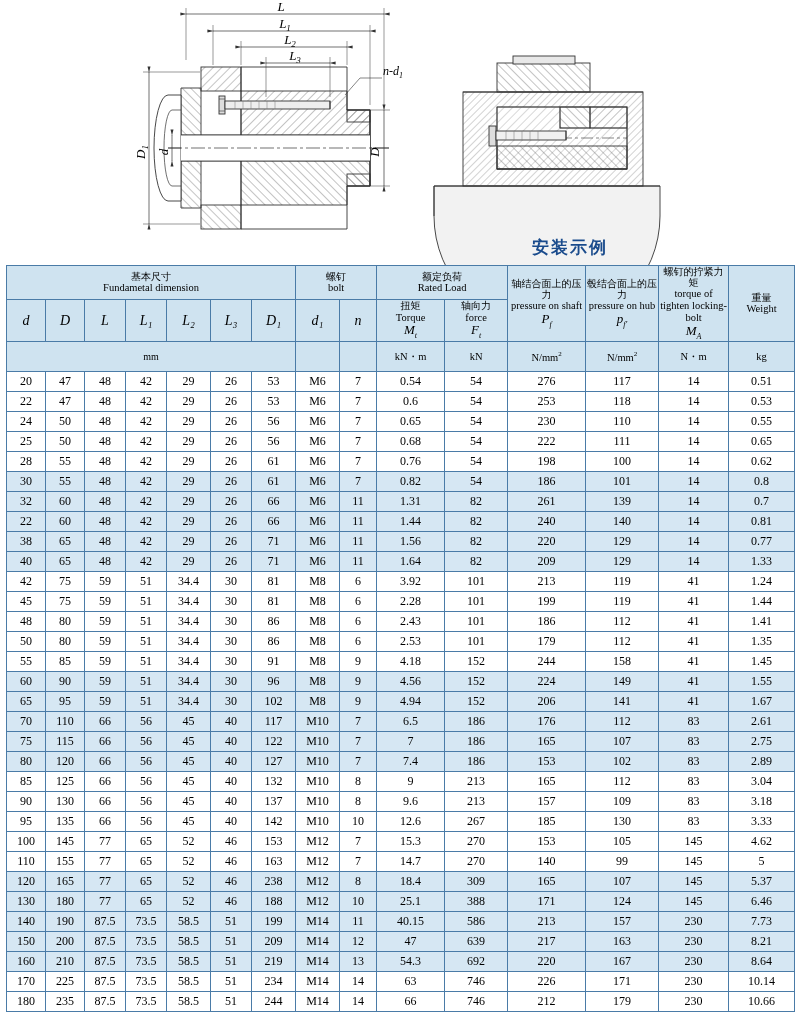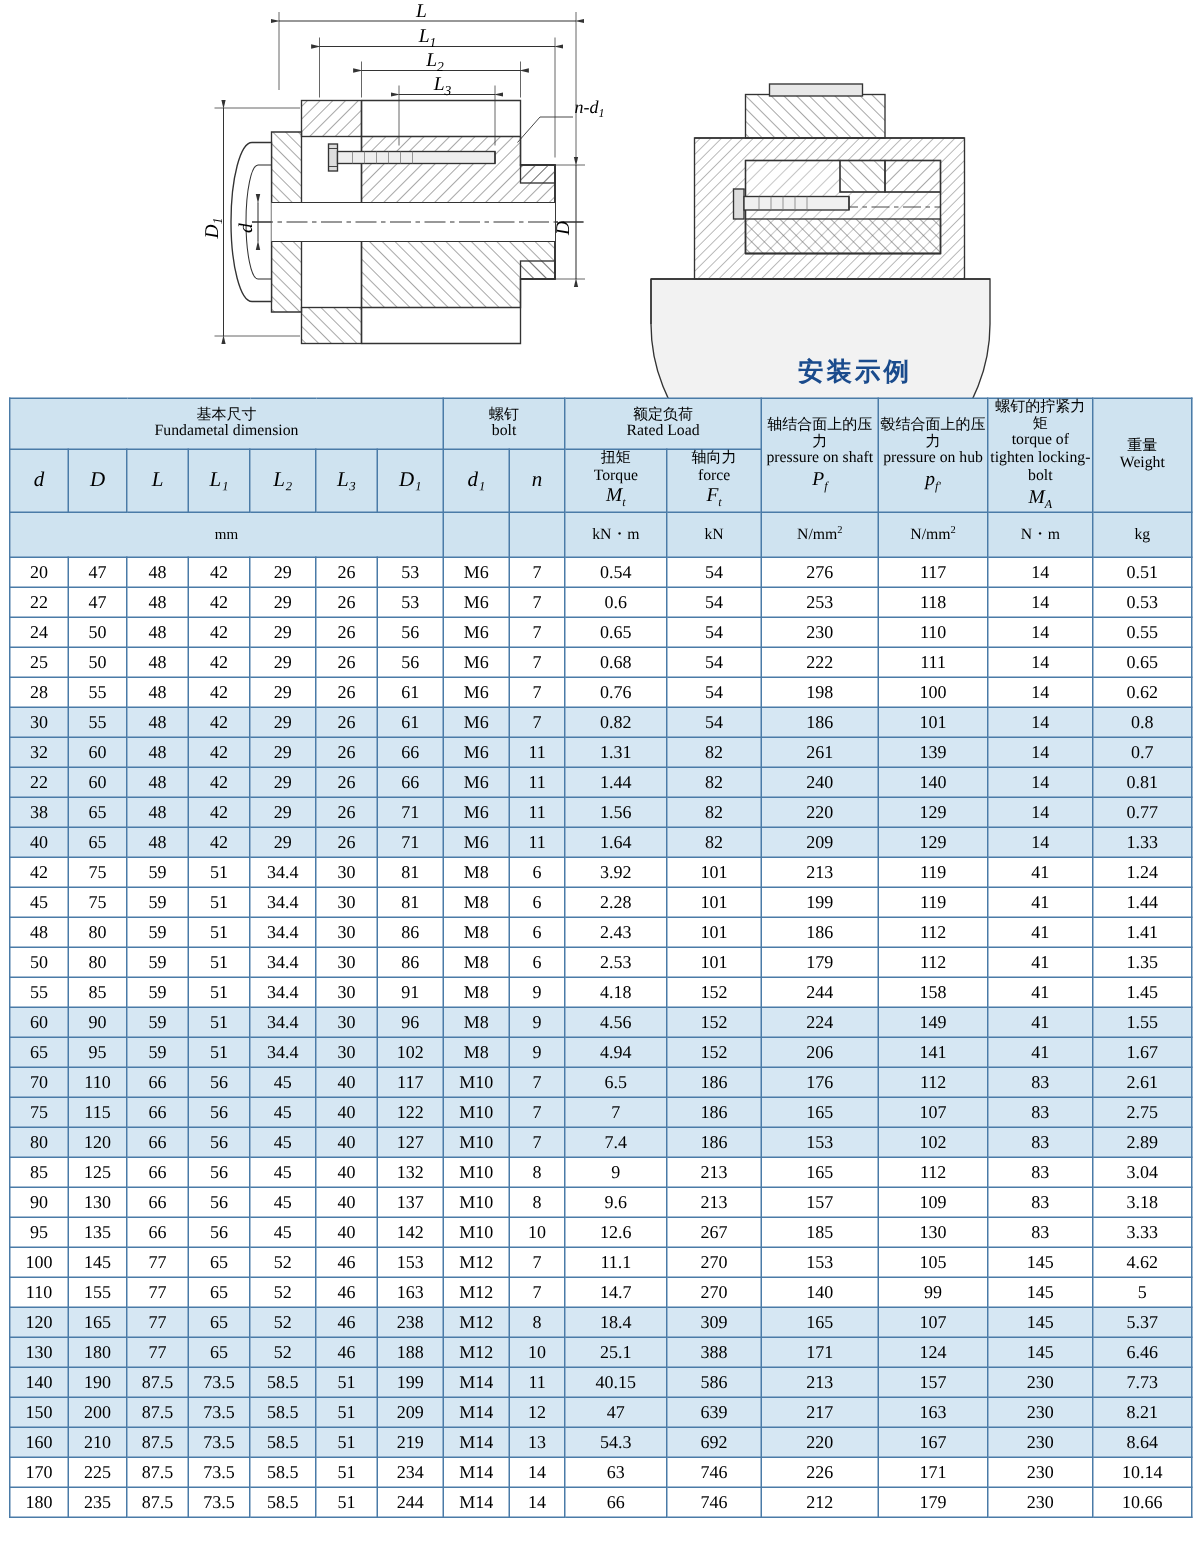--- a/index.html
+++ b/index.html
@@ -745,21 +745,21 @@
           <tr>
             <td>100</td>
             <td>145</td>
             <td>77</td>
             <td>65</td>
             <td>52</td>
             <td>46</td>
             <td>153</td>
             <td>M12</td>
             <td>7</td>
-            <td>11.1</td>
+            <td>15.3</td>
             <td>270</td>
             <td>153</td>
             <td>105</td>
             <td>145</td>
             <td>4.62</td>
           </tr>
           <tr>
             <td>110</td>
             <td>155</td>
             <td>77</td>

